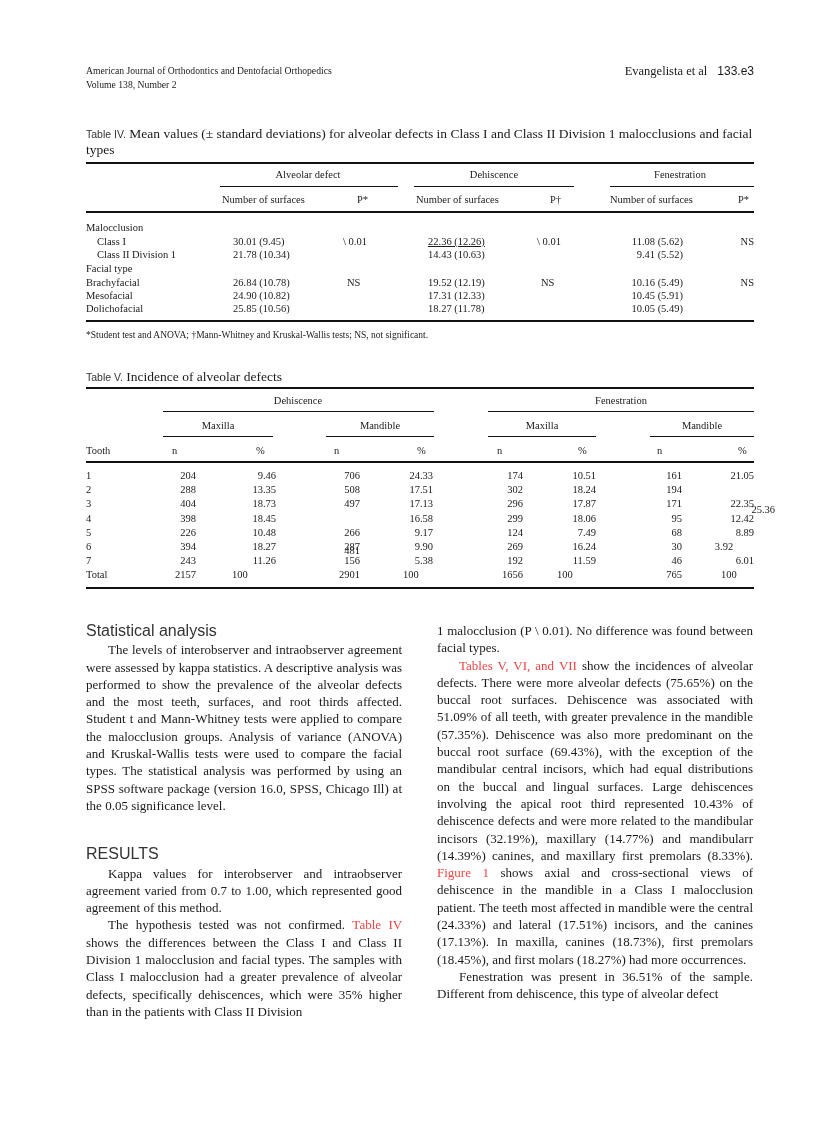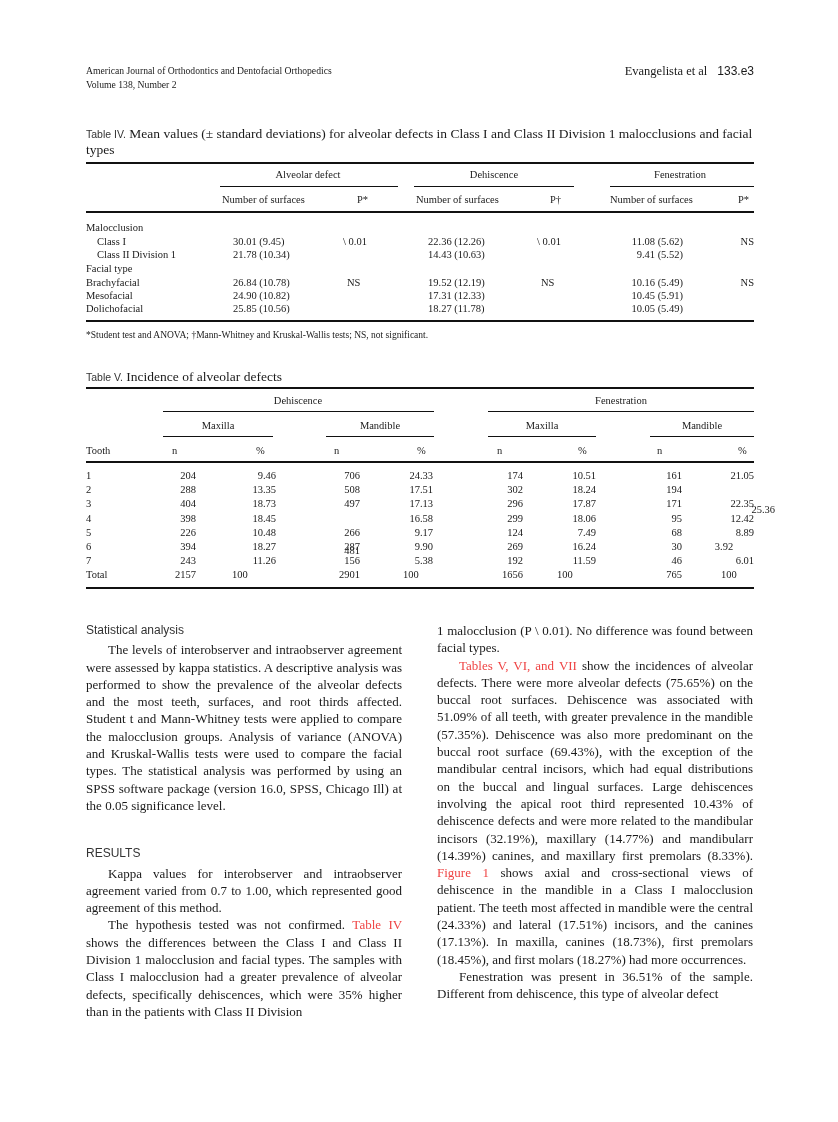--- a/index.html
+++ b/index.html
@@ -20,21 +20,21 @@
 
   .cell { position: absolute; font-size: 10.5px; line-height: 13px; white-space: nowrap; }
   .r { text-align: right; }
   .c { text-align: center; }
 
   .foot { left: 86px; top: 330px; font-size: 9.5px; }
 
   .col { position: absolute; font-size: 13px; line-height: 17.3px; text-align: justify; width: 316px; }
   .col p { margin: 0; text-indent: 22px; }
   .col p.noind { text-indent: 0; }
-  .sec { font-family: "Liberation Sans", "DejaVu Sans", sans-serif; font-size: 12px; color: #333; margin: 0 0 2px 0; }
+  .sec { font-family: "Liberation Sans", "DejaVu Sans", sans-serif; font-size: 16px; color: #333; margin: 0 0 2px 0; }
   .link { color: #ef4444; }
 </style>
 </head>
 <body>
 
 <div class="abs hdr-left">
   <div>American Journal of Orthodontics and Dentofacial Orthopedics</div>
   <div>Volume 138, Number 2</div>
 </div>
 <div class="abs hdr-right">
@@ -59,21 +59,21 @@
   <div class="cell" style="left:550px; top:193px;">P†</div>
   <div class="cell" style="left:610px; top:193px;">Number of surfaces</div>
   <div class="cell" style="left:738px; top:193px;">P*</div>
   <div class="rule thick" style="left:86px; top:211px; width:668px;"></div>
 
   <div class="cell" style="left:86px; top:221px;">Malocclusion</div>
 
   <div class="cell" style="left:97px; top:235px;">Class I</div>
   <div class="cell" style="left:233px; top:235px;">30.01 (9.45)</div>
   <div class="cell" style="left:343px; top:235px;">\ 0.01</div>
-  <div class="cell" style="left:428px; top:235px;">22.36 (12.26)</div>
+  <div class="cell" style="left:428px; top:235px;text-decoration:underline;">22.36 (12.26)</div>
   <div class="cell" style="left:537px; top:235px;">\ 0.01</div>
   <div class="cell r" style="left:600px; top:235px; width:83px;">11.08 (5.62)</div>
   <div class="cell r" style="left:720px; top:235px; width:34px;">NS</div>
 
   <div class="cell" style="left:97px; top:248px;">Class II Division 1</div>
   <div class="cell" style="left:233px; top:248px;">21.78 (10.34)</div>
   <div class="cell" style="left:428px; top:248px;">14.43 (10.63)</div>
   <div class="cell r" style="left:600px; top:248px; width:83px;">9.41 (5.52)</div>
 
   <div class="cell" style="left:86px; top:262px;">Facial type</div>

